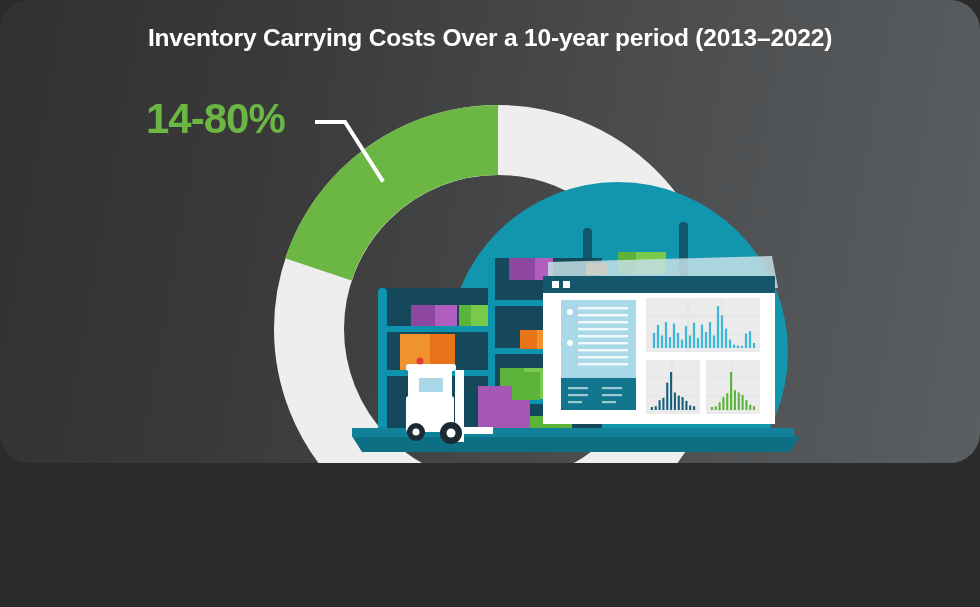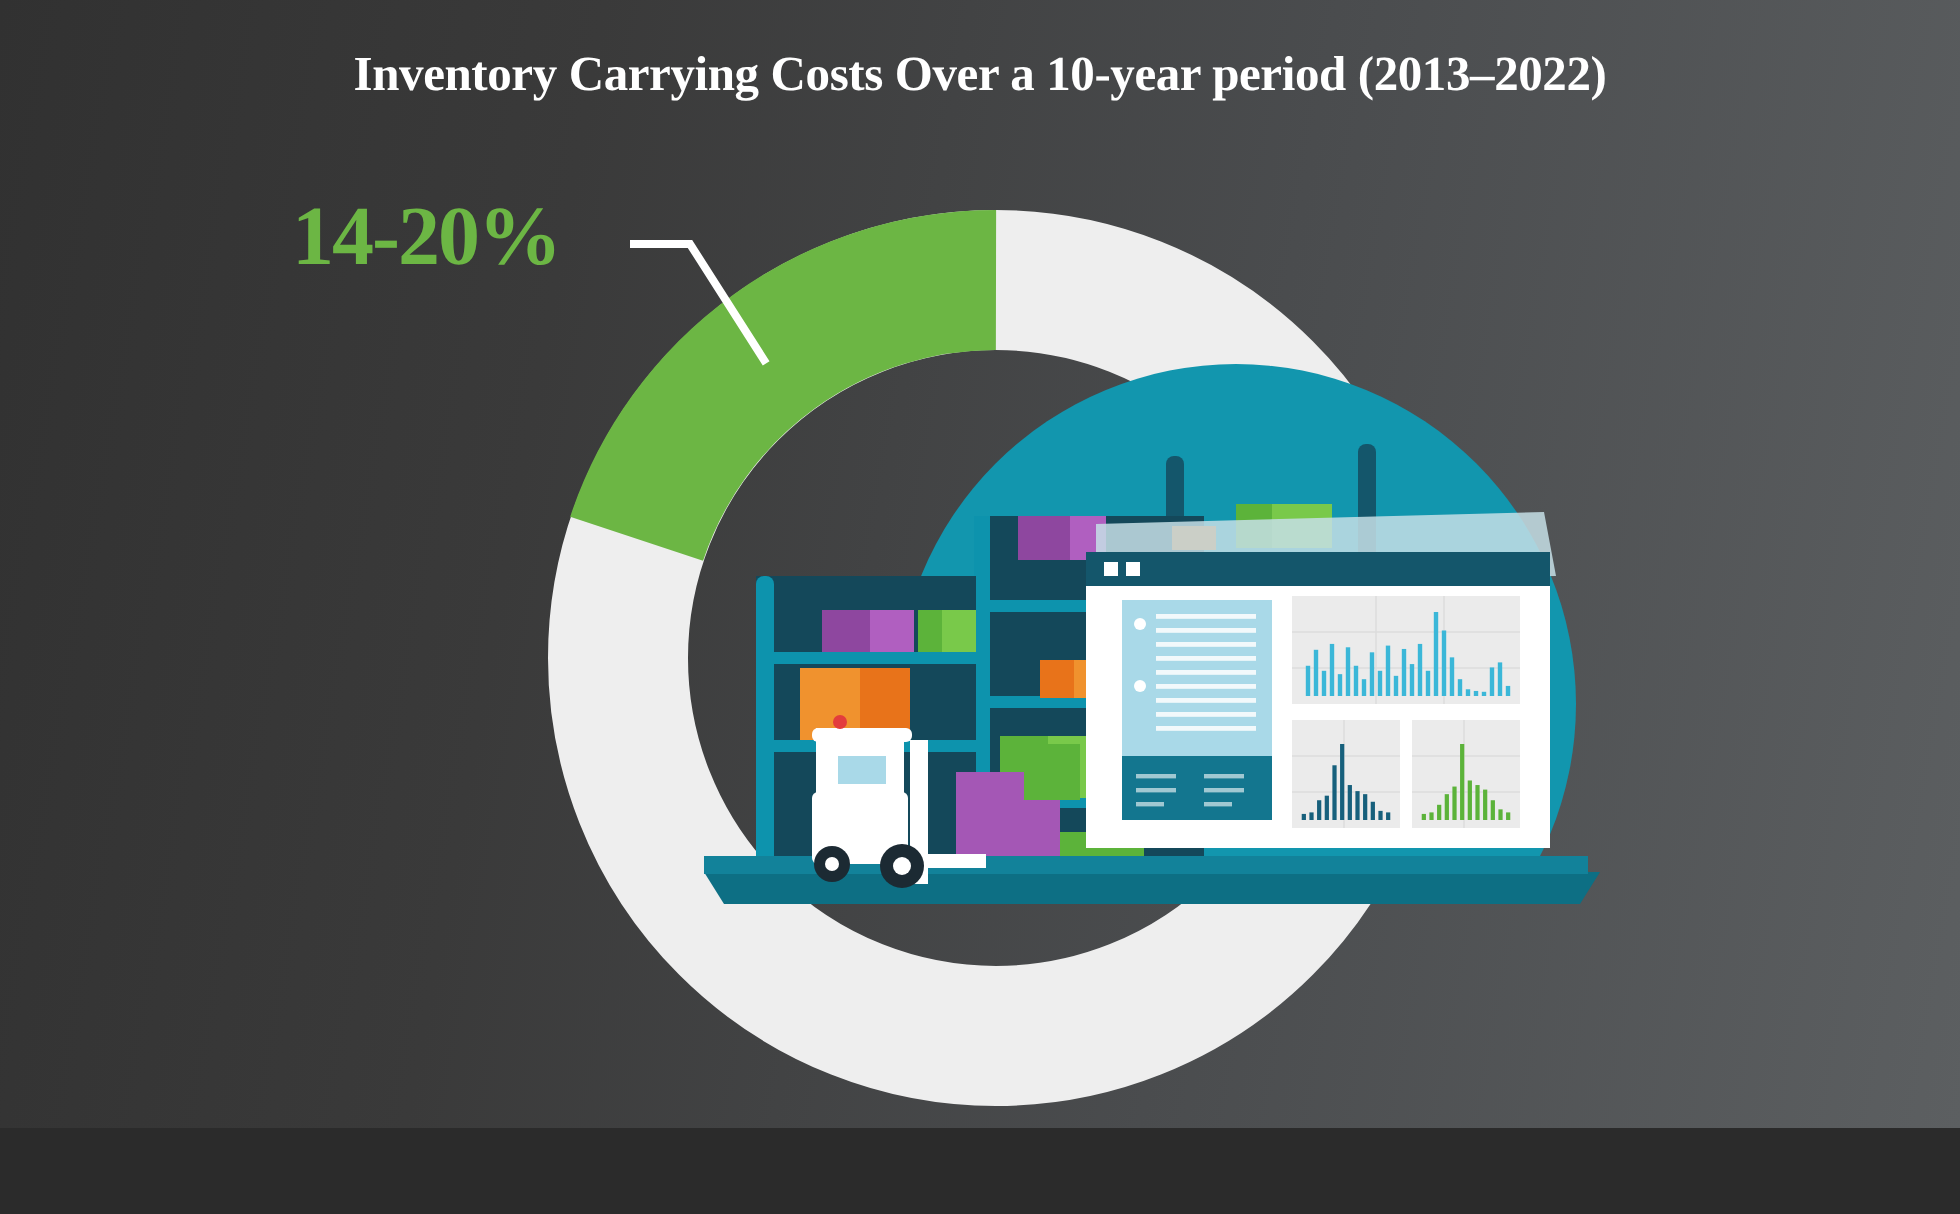--- a/index.html
+++ b/index.html
@@ -3,24 +3,25 @@
 <meta charset="utf-8">
 <style>
   html, body {
     margin: 0;
     padding: 0;
     background: #2b2b2b;
   }
   #stage {
     position: relative;
     width: 980px;
-    height: 564px;
+    height: 463px;
     overflow: hidden;
     background: linear-gradient(100deg, #313131 0%, #3a3a3a 28%, #4a4c4e 62%, #5c5f61 100%);
-    font-family: Liberation Serif, serif;
+    font-family: Liberation Sans, sans-serif;
+    border-radius: 30px;
   }
   #title {
     position: absolute;
     top: 24px;
     left: 0;
     width: 980px;
     text-align: center;
     color: #ffffff;
     font-size: 24.5px;
     font-weight: bold;
@@ -225,18 +226,18 @@
         <rect x="730.03" y="372.00" width="2.11" height="38.00" fill="#5cb33a"></rect>
         <rect x="733.86" y="390.24" width="2.11" height="19.76" fill="#5cb33a"></rect>
         <rect x="737.70" y="392.52" width="2.11" height="17.48" fill="#5cb33a"></rect>
         <rect x="741.53" y="394.80" width="2.11" height="15.20" fill="#5cb33a"></rect>
         <rect x="745.36" y="400.12" width="2.11" height="9.88" fill="#5cb33a"></rect>
         <rect x="749.20" y="404.68" width="2.11" height="5.32" fill="#5cb33a"></rect>
         <rect x="753.03" y="406.20" width="2.11" height="3.80" fill="#5cb33a"></rect>
       </g>
   </svg>
 
-  <div id="pct-label" style="color: rgb(108, 182, 68);">14-20%</div>
+  <div id="pct-label" style="color: rgb(108, 182, 68);">14-80%</div>
   <svg class="layer" width="980" height="607">
     <polyline points="317,122 345,122 382,180" fill="none" stroke="#ffffff" stroke-width="4" stroke-linecap="square" stroke-linejoin="miter"></polyline>
   </svg>
 
 </div>
 
 </body></html>

